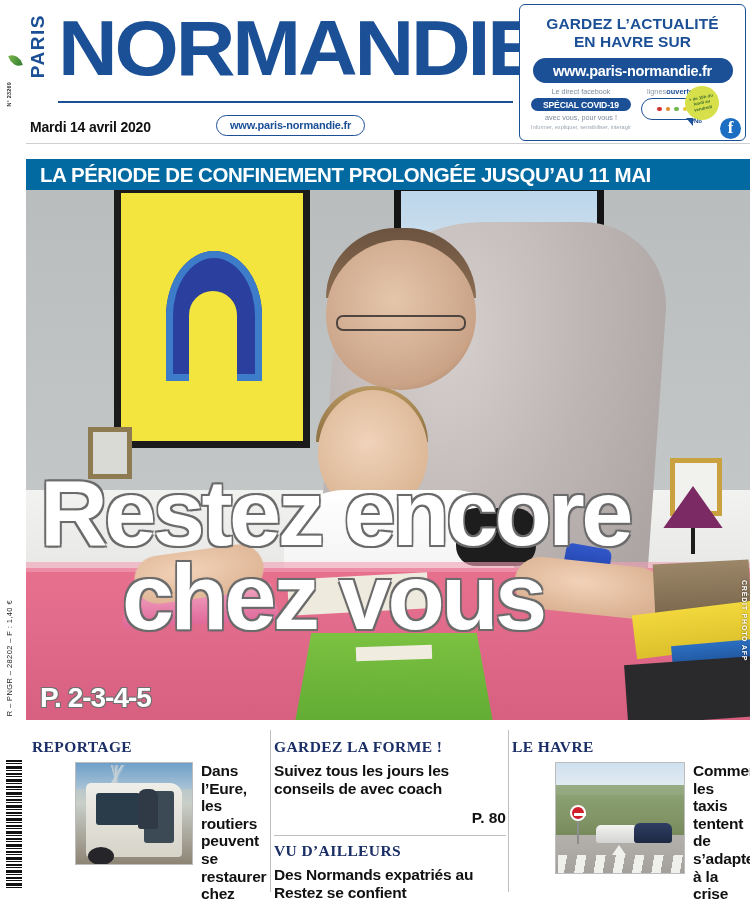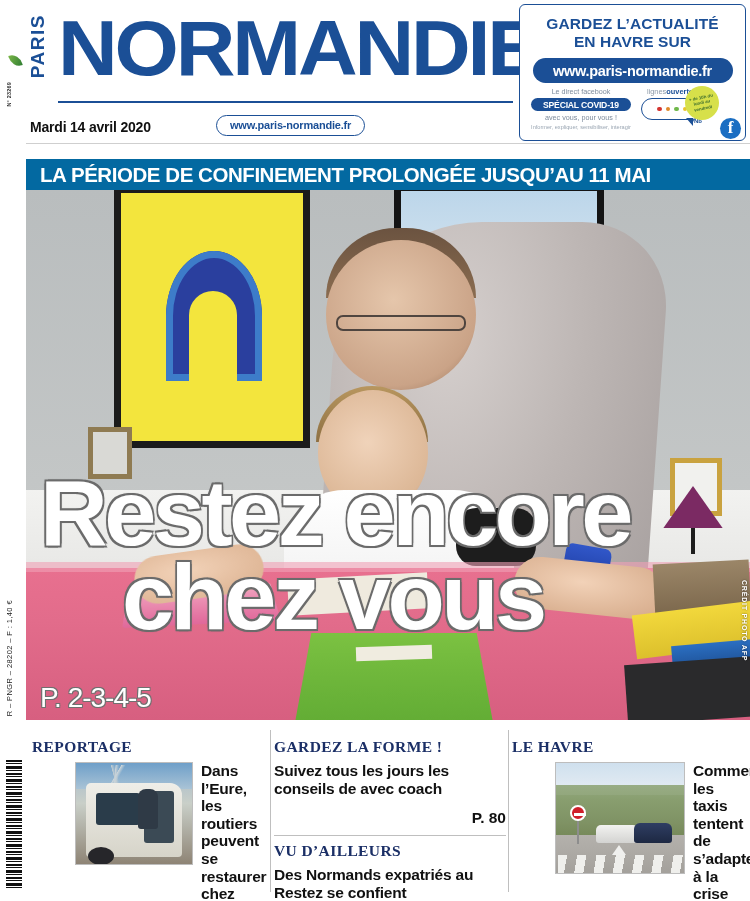--- a/index.html
+++ b/index.html
@@ -347,21 +347,21 @@
       -1.6px -1.6px 0 #6b6b6b, 1.6px -1.6px 0 #6b6b6b,
       -1.6px  1.6px 0 #6b6b6b, 1.6px  1.6px 0 #6b6b6b,
        0 0 3px rgba(40,40,40,.55);
   }
   .bh-l1{ position:absolute; left:14px; top:0; white-space:nowrap;
           transform:scaleX(1.02); transform-origin:left top; }
   .bh-l2{ position:absolute; left:96px; top:84px; white-space:nowrap;
           transform:scaleX(1.02); transform-origin:left top; }
   .bh-pages{
     position:absolute; left:14px; top:185px;
-    font-size:28px; font-weight:normal; letter-spacing:-1px;
+    font-size:28px; font-weight:bold; letter-spacing:-1px;
     color:#fff;
     text-shadow:-1px -1px 0 #707070,1px -1px 0 #707070,
                 -1px 1px 0 #707070,1px 1px 0 #707070;
   }
 
   
   .bottom{
     position:absolute; left:26px; top:722px; width:724px; height:179px;
     background:#fff;
   }

